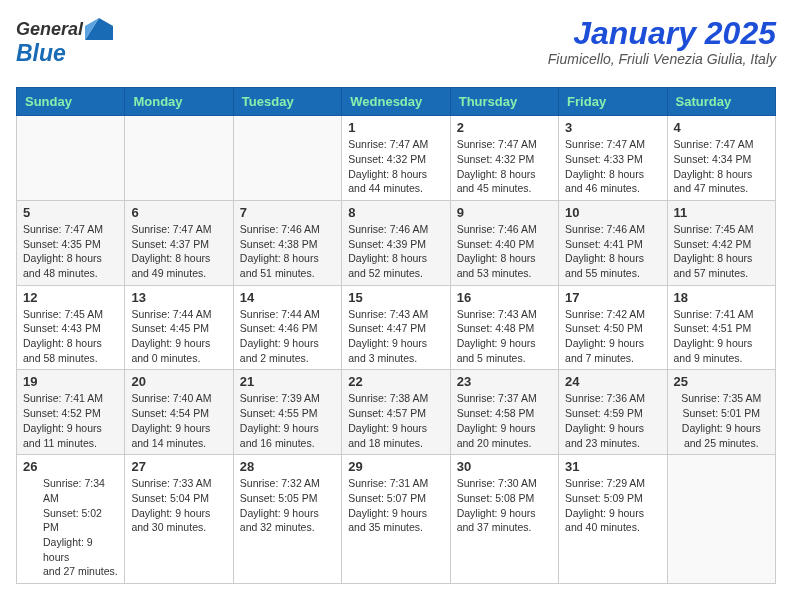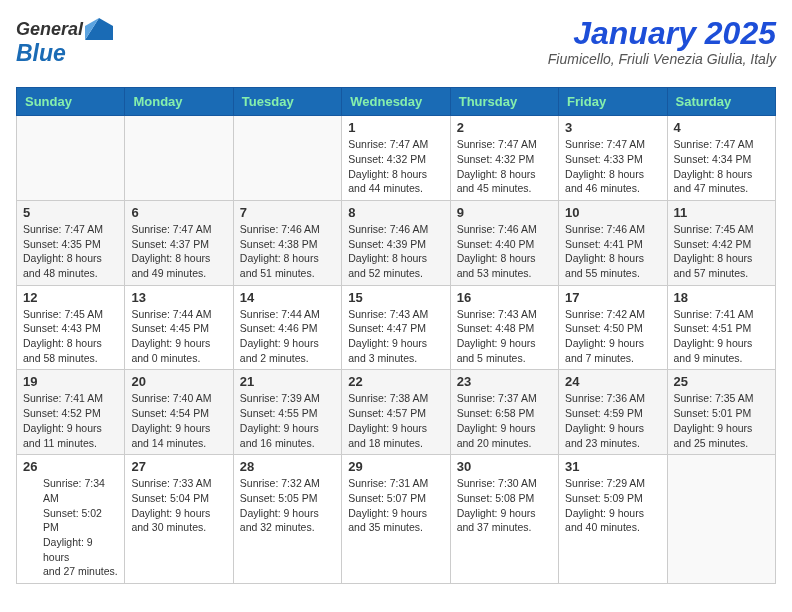--- a/index.html
+++ b/index.html
@@ -292,34 +292,34 @@
         <td>
           <span class="day-num">22</span>
           <div class="day-info" style="white-space: pre-line;">Sunrise: 7:38 AM
 Sunset: 4:57 PM
 Daylight: 9 hours
 and 18 minutes.</div>
         </td>
         <td>
           <span class="day-num">23</span>
           <div class="day-info" style="white-space: pre-line;">Sunrise: 7:37 AM
-Sunset: 6:58 PM
+Sunset: 4:58 PM
 Daylight: 9 hours
 and 20 minutes.</div>
         </td>
         <td>
           <span class="day-num">24</span>
           <div class="day-info" style="white-space: pre-line;">Sunrise: 7:36 AM
 Sunset: 4:59 PM
 Daylight: 9 hours
 and 23 minutes.</div>
         </td>
         <td>
           <span class="day-num">25</span>
-          <div class="day-info" style="white-space: pre-line;">Sunrise: 7:35 AM
+          <div class="day-info" style="white-space: pre-line; text-align: center;">Sunrise: 7:35 AM
 Sunset: 5:01 PM
 Daylight: 9 hours
 and 25 minutes.</div>
         </td>
       </tr>
       <tr>
         <td>
           <span class="day-num">26</span>
           <div class="day-info" style="white-space: pre-line; margin-left: 20px;">Sunrise: 7:34 AM
 Sunset: 5:02 PM

